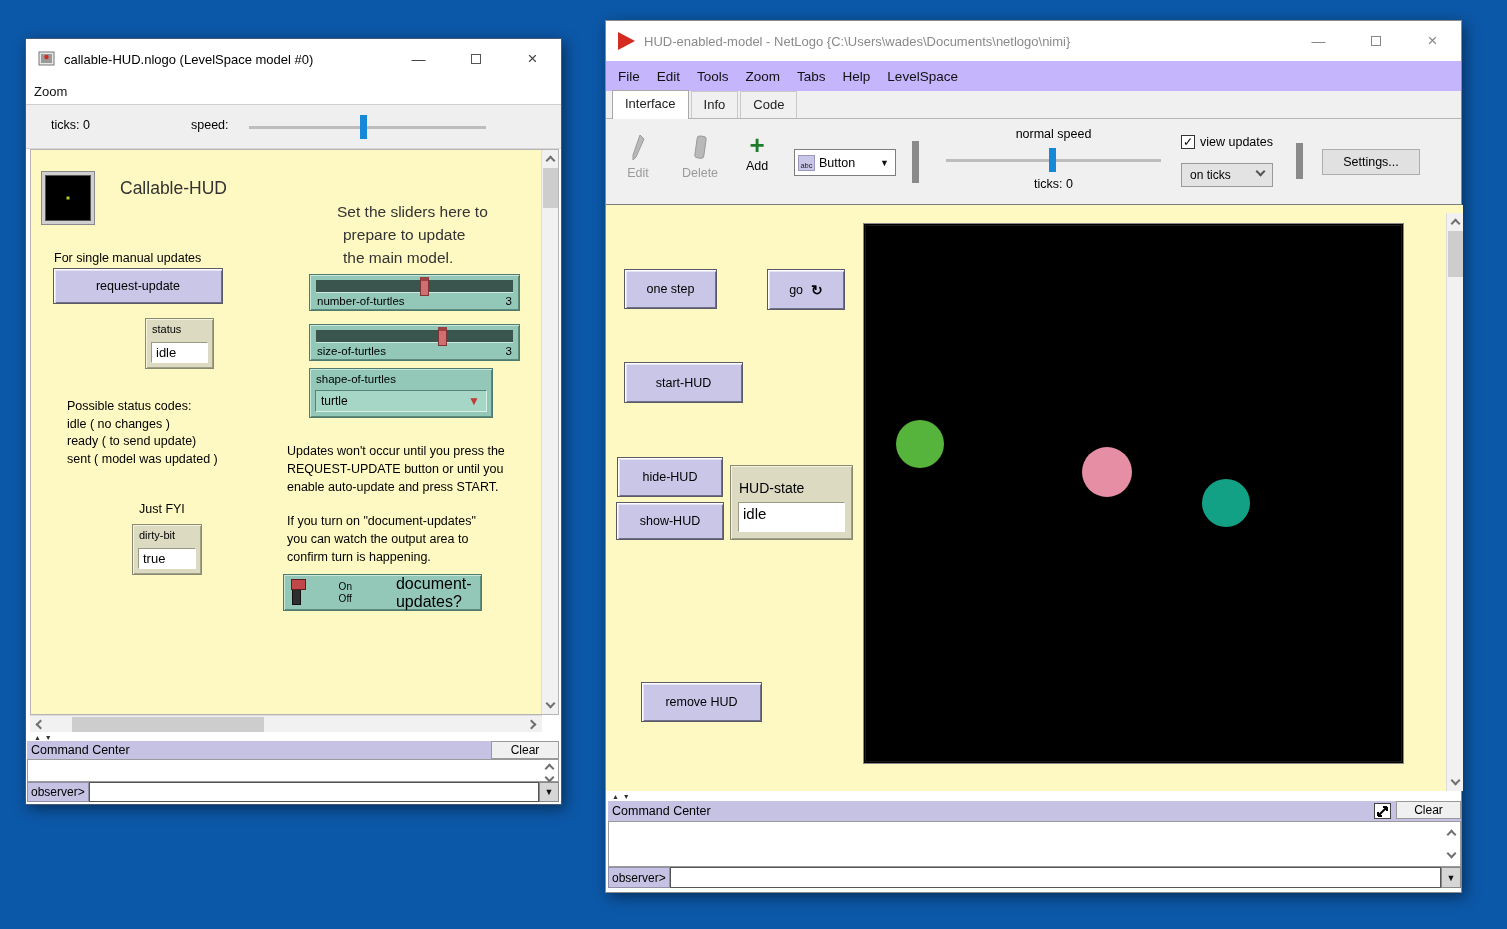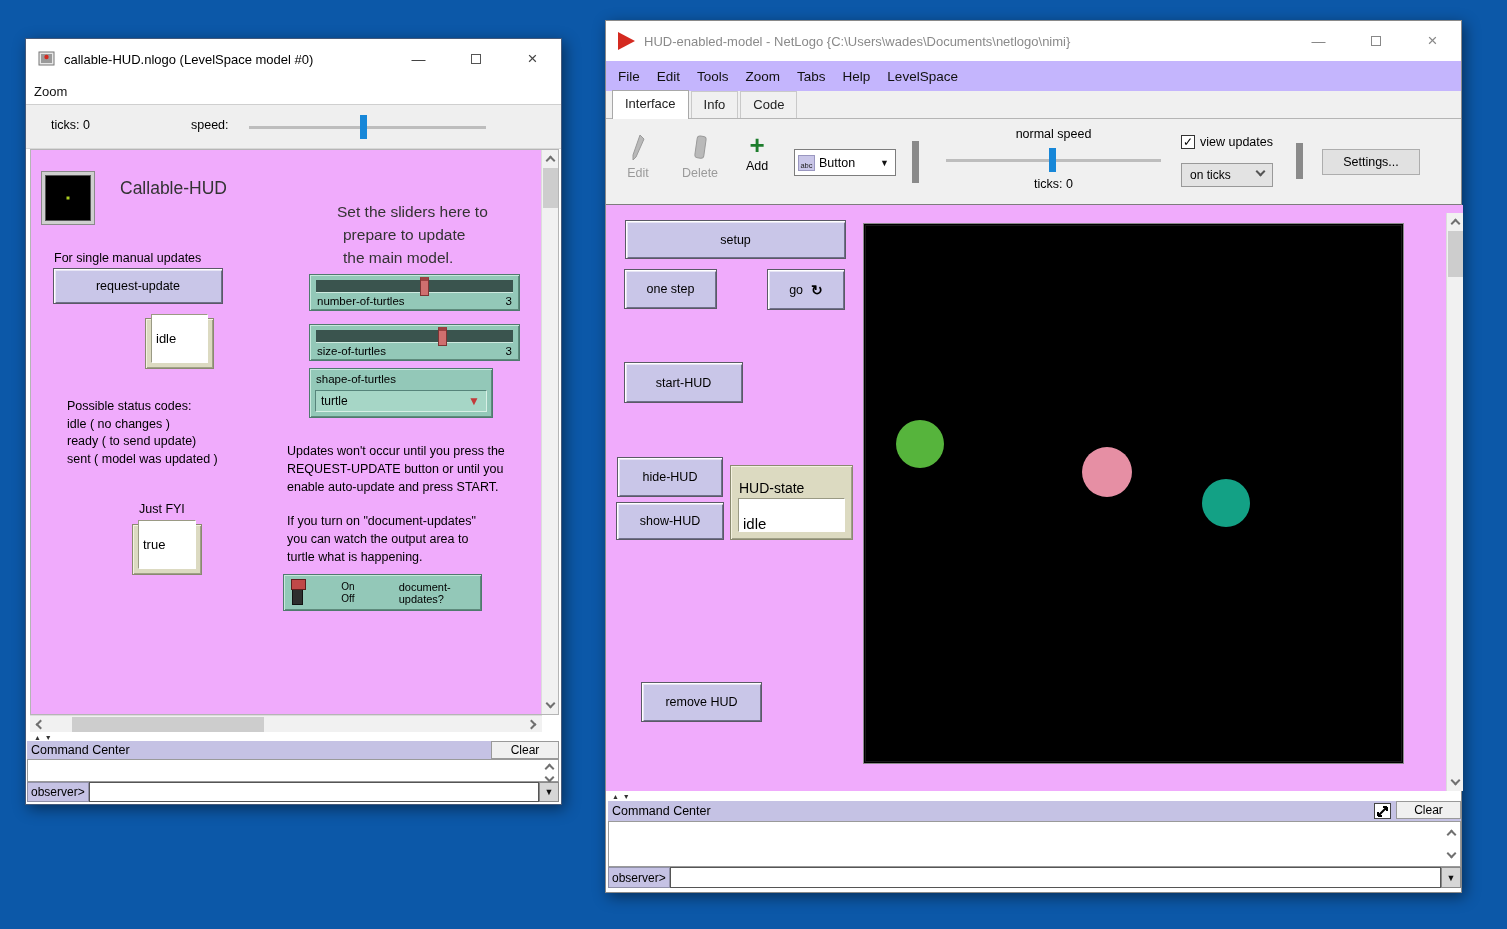--- a/index.html
+++ b/index.html
@@ -14,42 +14,42 @@
   .wc .maxbox { width:10px; height:10px; border:1px solid #555; display:inline-block; }
 
   
   .nl-button { position:absolute; background:#c9c6e8; border:1px solid #5a5a66;
     box-shadow:inset 1px 1px 0 #ffffff, inset 2px 2px 0 rgba(255,255,255,.55), inset -1px -1px 0 #70708a;
     display:flex; align-items:center; justify-content:center; font-size:12.5px; color:#000; cursor:default; }
   .nl-monitor { position:absolute; background:#dcdac1; border:1px solid #8a8a70;
     box-shadow:inset 1px 1px 0 #f4f2e0, inset -1px -1px 0 #a0a088; }
   .nl-monitor .m-label { font-size:11px; padding:4px 0 2px 6px; }
   .nl-monitor .m-value { position:absolute; left:5px; right:5px; bottom:5px; background:#fff;
-    border:1px solid #9a9a84; border-right-color:#fff; border-bottom-color:#fff; font-size:13px; padding:16px 4px; }
+    border:1px solid #9a9a84; border-right-color:#fff; border-bottom-color:#fff; font-size:13px; padding:2px 4px; }
   .nl-slider { position:absolute; background:#93c8b8; border:1px solid #4f7a6e;
     box-shadow:inset 1px 1px 0 #c8e8dc, inset -1px -1px 0 #5e8a7c; }
   .nl-slider .track { position:absolute; left:6px; right:6px; top:5px; height:13px; background:#3a544e;
     border-bottom:1px solid #cfeae0; }
   .nl-slider .handle { position:absolute; top:2px; width:9px; height:19px; background:#cf6f6f;
     border:1px solid #7c3434; border-top:4px solid #9c4242; }
   .nl-slider .s-label { position:absolute; left:7px; bottom:3px; font-size:11.5px; }
   .nl-slider .s-value { position:absolute; right:7px; bottom:3px; font-size:11.5px; }
   .nl-chooser { position:absolute; background:#93c8b8; border:1px solid #4f7a6e;
     box-shadow:inset 1px 1px 0 #c8e8dc, inset -1px -1px 0 #5e8a7c; }
   .nl-chooser .c-label { font-size:11.5px; padding:4px 0 0 6px; }
   .nl-chooser .c-box { position:absolute; left:5px; right:5px; bottom:5px; height:22px; background:#a6d6c6;
     border:1px solid #56847a; border-right-color:#d8f0e6; border-bottom-color:#d8f0e6;
     display:flex; align-items:center; font-size:12px; padding-left:5px; }
   .nl-chooser .c-arrow { position:absolute; right:6px; top:3px; color:#c23a3a; font-size:12px; }
   .nl-switch { position:absolute; background:#93c8b8; border:1px solid #4f7a6e;
     box-shadow:inset 1px 1px 0 #c8e8dc, inset -1px -1px 0 #5e8a7c; display:flex; align-items:center;gap:34px; }
   .lever { width:13px; height:25px; margin-left:8px; position:relative; background:#2e2e2e; border:1px solid #111; }
   .lever .knob { position:absolute; left:-2px; top:-2px; width:15px; height:11px; background:#c04848; border:1px solid #5e1d1d; }
   .onoff { margin-left:4px; font-size:10px; line-height:12px; }
-  .sw-label { margin-left:10px; font-size:11px; }
+  .sw-label { margin-left:10px; font-size:16px; }
 
   .note { position:absolute; font-size:12.5px; line-height:18px; color:#000; }
 
   
   .vscroll { position:absolute; width:17px; background:#f1f1f1; border-left:1px solid #dcdcdc; }
   .hscroll { position:absolute; height:17px; background:#f1f1f1; border-top:1px solid #dcdcdc; }
   .sb-btn { position:absolute; width:17px; height:17px; display:flex; align-items:center; justify-content:center; color:#555; }
   .chev { width:7px; height:7px; border-right:2px solid #707070; border-bottom:2px solid #707070; display:inline-block; }
   .chev.up { transform:rotate(-135deg); margin-top:4px; }
   .chev.down { transform:rotate(45deg); margin-bottom:4px; }
@@ -91,21 +91,21 @@
   .speed-handle { position:absolute; width:7px; height:24px; background:#1787d8; }
 
   .world-frame { position:absolute; border:1px solid #8a8a8a; background:#000; }
   .world-inner { position:absolute; inset:1px; background:#000; overflow:hidden; border:1px solid #1a1a1a; }
   .turtle { position:absolute; border-radius:50%; }
 
   .mini-view { position:absolute; background:#000; border:3px solid #cfcfcf; outline:1px solid #8a8a8a;
     box-shadow:inset 0 0 0 1px #555; }
   .mini-dot { position:absolute; width:3px; height:3px; background:#aacc22; left:50%; top:50%; transform:translate(-50%,-50%); }
 
-  .iface { position:absolute; background:#f0abfc; border:1px solid #b5b5b5; }
+  .iface { position:absolute; background:#fef9c3; border:1px solid #b5b5b5; }
 
   .go-icon { margin-left:8px; font-weight:bold; font-size:14px; line-height:10px; }
 </style>
 </head>
 <body>
 
 <div class="win" style="left:25px; top:38px; width:537px; height:767px; border:1px solid #44597a;">
 
   <div class="titlebar">
     <svg width="17" height="16">
@@ -196,21 +196,21 @@
 
     <div class="note" style="left:256px; top:292px;">
       <div>Updates won't occur until you press the</div>
       <div>REQUEST-UPDATE button or until you</div>
       <div>enable auto-update and press START.</div>
     </div>
 
     <div class="note" style="left:256px; top:362px;">
       <div>If you turn on "document-updates"</div>
       <div>you can watch the output area to</div>
-      <div>turtle what is happening.</div>
+      <div>confirm turn is happening.</div>
     </div>
 
     <div class="nl-switch" style="left:252px; top:424px; width:199px; height:37px;">
       <div class="lever">
           <div class="knob"></div>
         </div>
       <div class="onoff">
         <div>On</div>
         <div>Off</div>
       </div>
@@ -335,23 +335,20 @@
 
     <div class="tb-sep" style="left:690px; top:24px; height:36px;"></div>
 
     <div class="settings-btn" style="left:716px; top:30px; width:98px; height:26px;">
       <span>Settings...</span>
     </div>
   </div>
 
   <div class="iface" style="left:0; top:184px; width:857px; height:586px; border:none;">
 
-    <div class="nl-button" style="left:19px; top:15px; width:221px; height:39px;">
-      <span>setup</span>
-    </div>
     <div class="nl-button" style="left:18px; top:64px; width:93px; height:40px;">
       <span>one step</span>
     </div>
     <div class="nl-button" style="left:161px; top:64px; width:78px; height:41px;">
       <span>go</span>
       <span class="go-icon">↻</span>
     </div>
     <div class="nl-button" style="left:18px; top:157px; width:119px; height:41px;">
       <span>start-HUD</span>
     </div>

